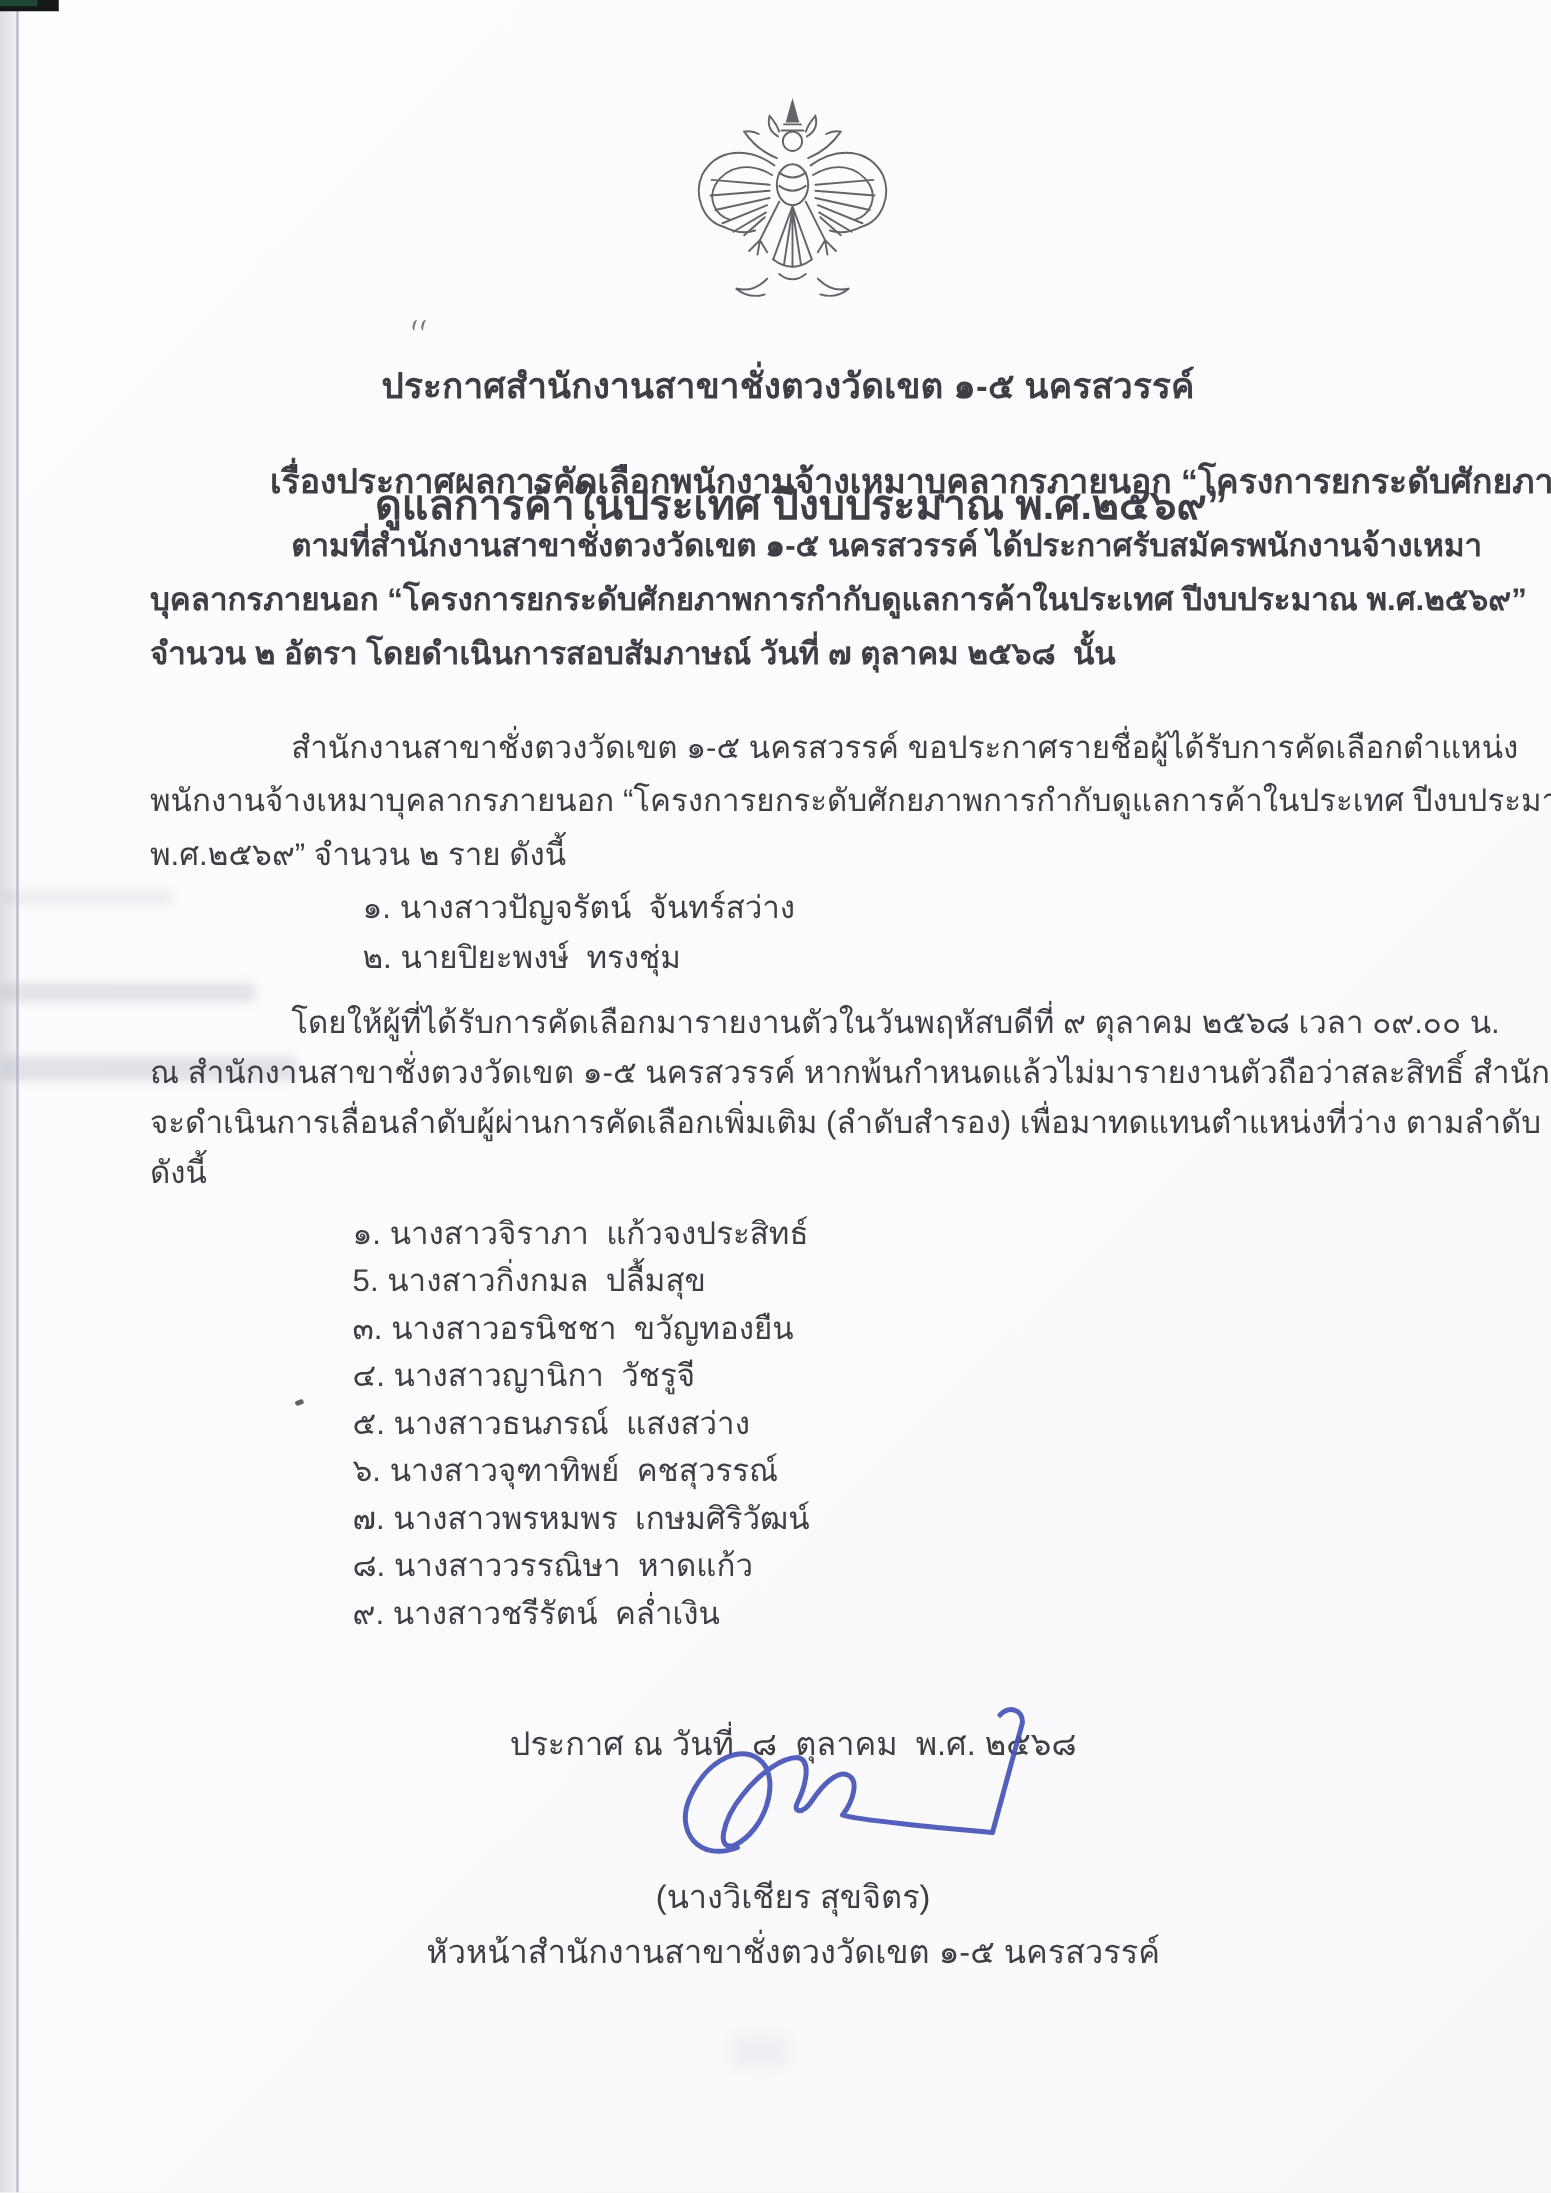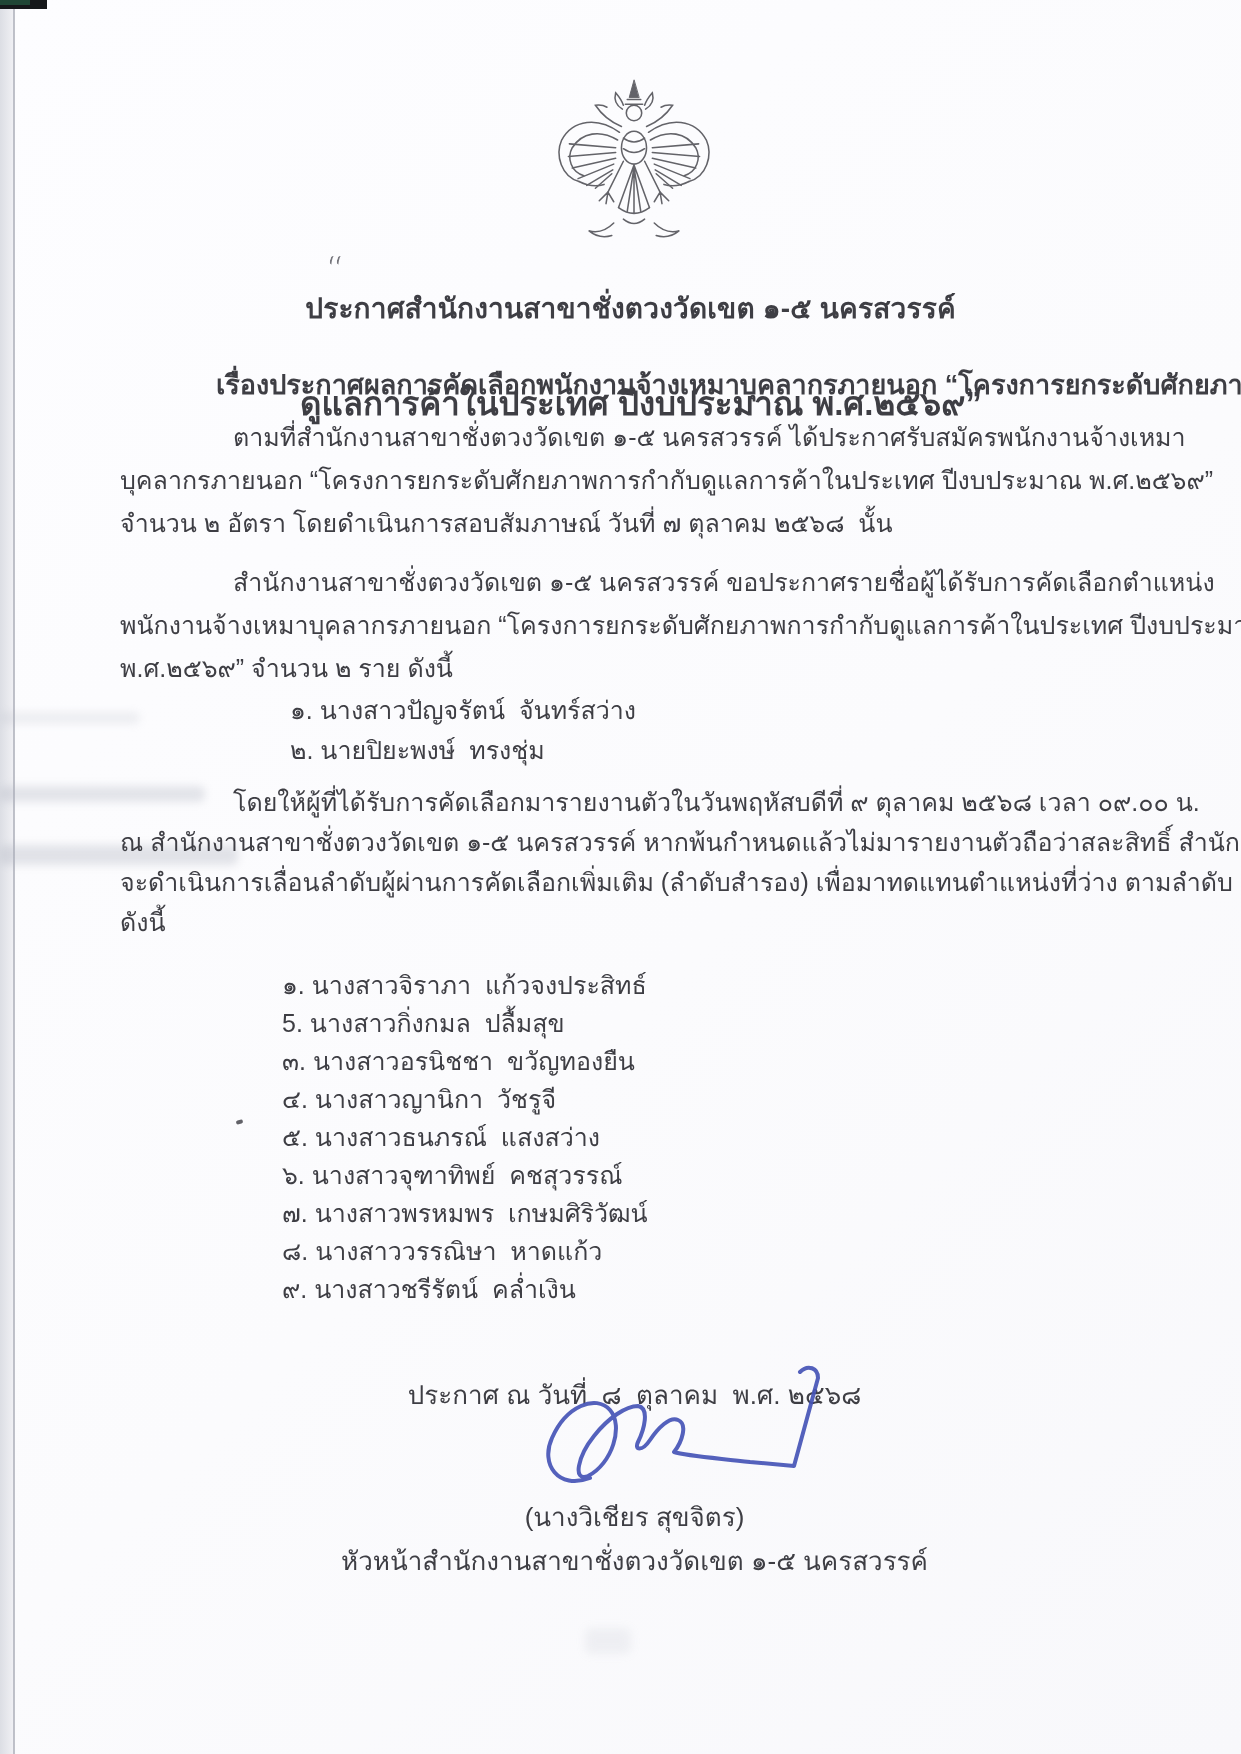--- a/index.html
+++ b/index.html
@@ -36,25 +36,25 @@
   
   .t-line{position:absolute;white-space:pre;}
   .doc-title{left:0;right:0;top:286px;text-align:center;font-size:28px;font-weight:600;
     transform:translateX(10px);letter-spacing:.2px;}
   .subject-l1{left:186px;top:332px;font-size:27px;font-weight:600;}
   .subject-l1 .lbl{}
   .subject-l2{left:300px;top:377px;font-size:33px;font-weight:600;}
   .doc-body{position:absolute;left:120px;top:416px;width:1010px;font-size:25px;}
   .doc-body .line{line-height:43px;white-space:pre;}
   .doc-body .indent{text-indent:113px;}
-  .para1{margin-bottom:16px;}
+  .para1{margin-bottom:32px;font-weight:bold;}
   .para2{margin-bottom:0;}
   .list-a{padding-left:170px;margin-bottom:12px;}
   .list-a .line{line-height:40px;}
-  .para3{margin-bottom:24px;}
+  .para3{margin-bottom:10px;}
   .para3 .line{line-height:40px;}
   .list-b{padding-left:162px;}
   .list-b .line{line-height:38px;}
   .date-line{left:0;right:0;top:1374px;text-align:center;font-size:26px;transform:translateX(14px);}
   .sig-name{left:0;right:0;top:1496px;text-align:center;font-size:26px;transform:translateX(14px);}
   .sig-pos{left:0;right:0;top:1540px;text-align:center;font-size:26px;transform:translateX(14px);}
   .signature{position:absolute;left:492px;top:1352px;width:340px;height:165px;pointer-events:none;}
 </style>
 </head>
 <body>

